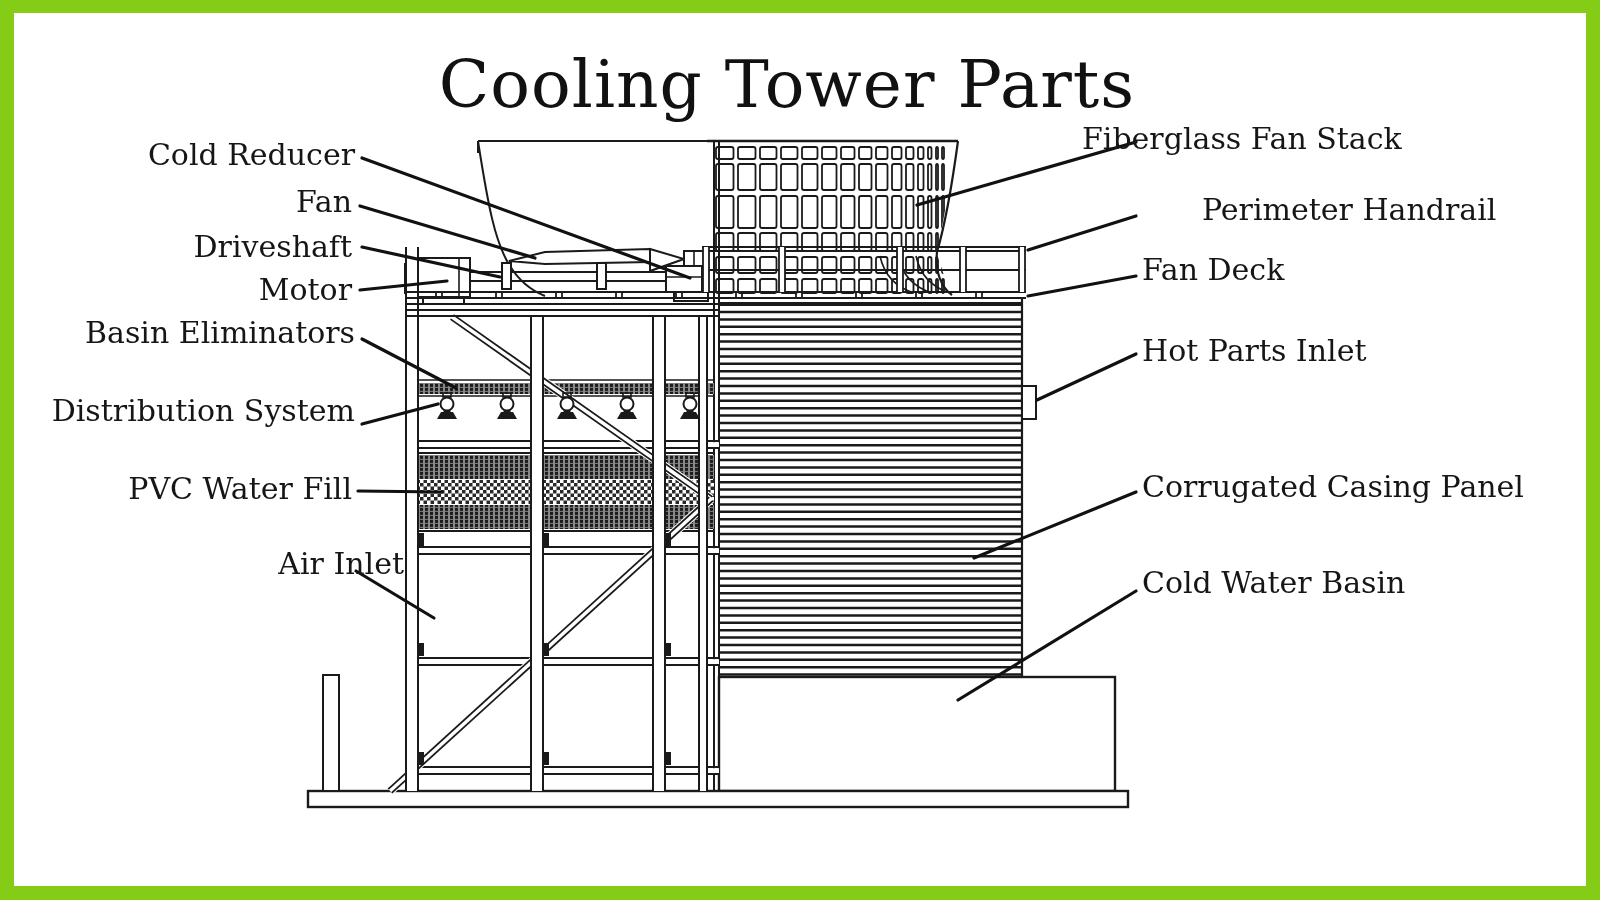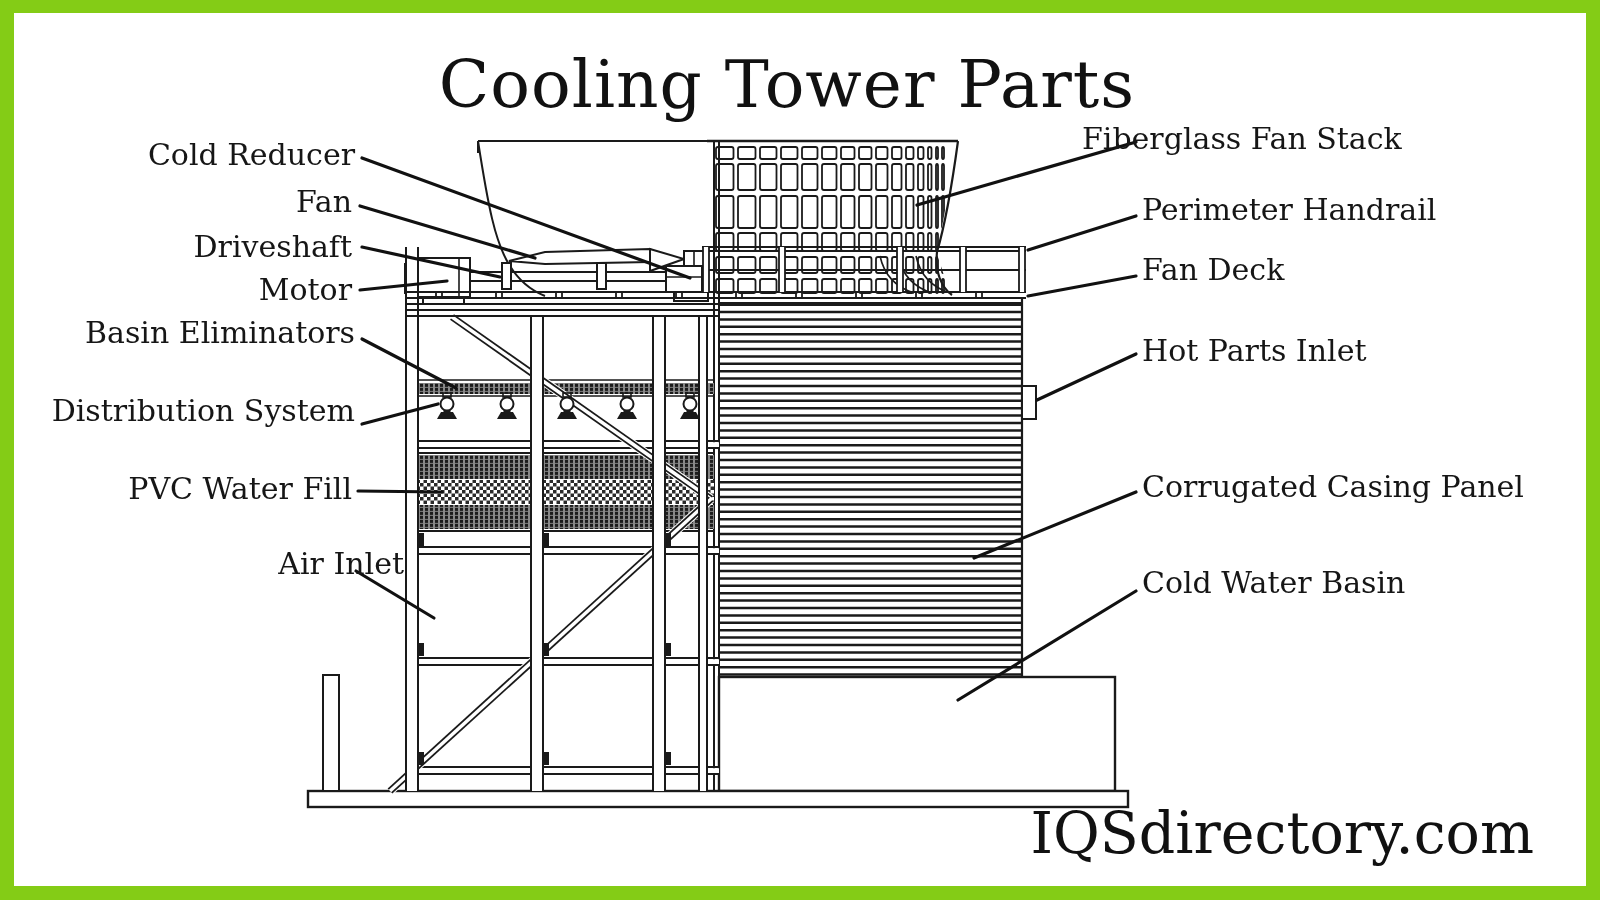--- a/index.html
+++ b/index.html
@@ -360,20 +360,19 @@
   <div id="labels">
       <div class="lbl left" style="right: 1245px; top: 136px;">Cold Reducer</div>
       <div class="lbl left" style="right: 1248px; top: 183px;">Fan</div>
       <div class="lbl left" style="right: 1248px; top: 228px;">Driveshaft</div>
       <div class="lbl left" style="right: 1248px; top: 271px;">Motor</div>
       <div class="lbl left" style="right: 1245px; top: 314px;">Basin Eliminators</div>
       <div class="lbl left" style="right: 1245px; top: 392px;">Distribution System</div>
       <div class="lbl left" style="right: 1248px; top: 470px;">PVC Water Fill</div>
       <div class="lbl left" style="right: 1196px; top: 545px;">Air Inlet</div>
       <div class="lbl right" style="left: 1082px; top: 120px;">Fiberglass Fan Stack</div>
-      <div class="lbl right" style="left: 1142px; top: 191px;">Perimeter Handrail</div>
+      <div class="lbl right" style="left: 1202px; top: 191px;">Perimeter Handrail</div>
       <div class="lbl right" style="left: 1142px; top: 251px;">Fan Deck</div>
       <div class="lbl right" style="left: 1142px; top: 332px;">Hot Parts Inlet</div>
       <div class="lbl right" style="left: 1142px; top: 468px;">Corrugated Casing Panel</div>
       <div class="lbl right" style="left: 1142px; top: 564px;">Cold Water Basin</div>
     </div>
-  <div class="watermark" style="right:66px;top:800px;">IQSdirectory.com</div>
 </div>
 
 </body></html>

